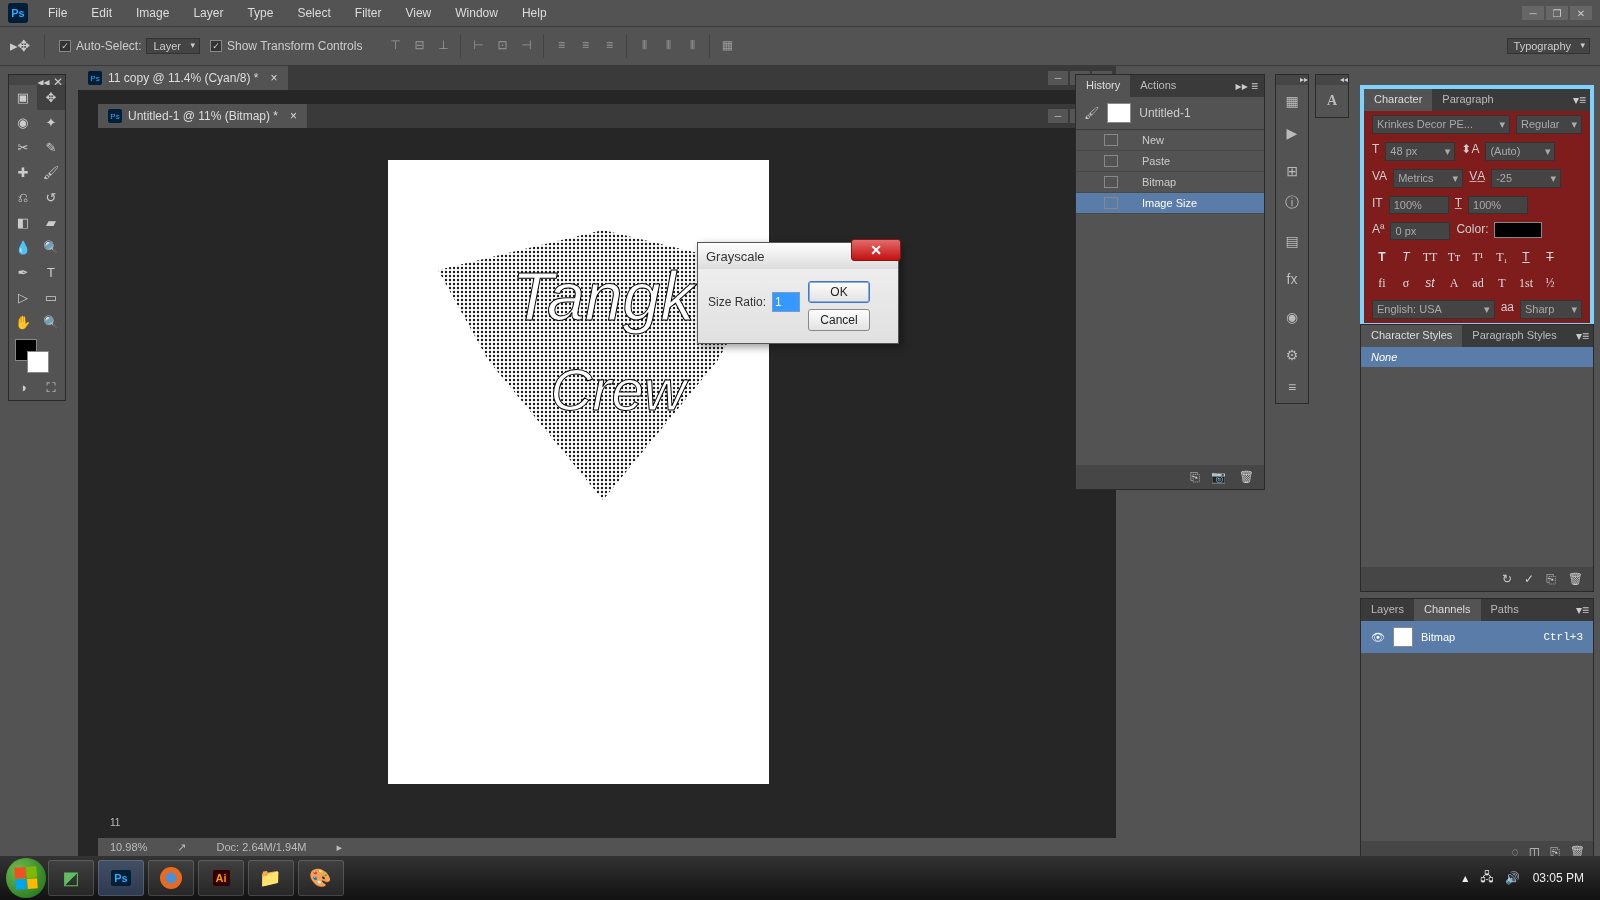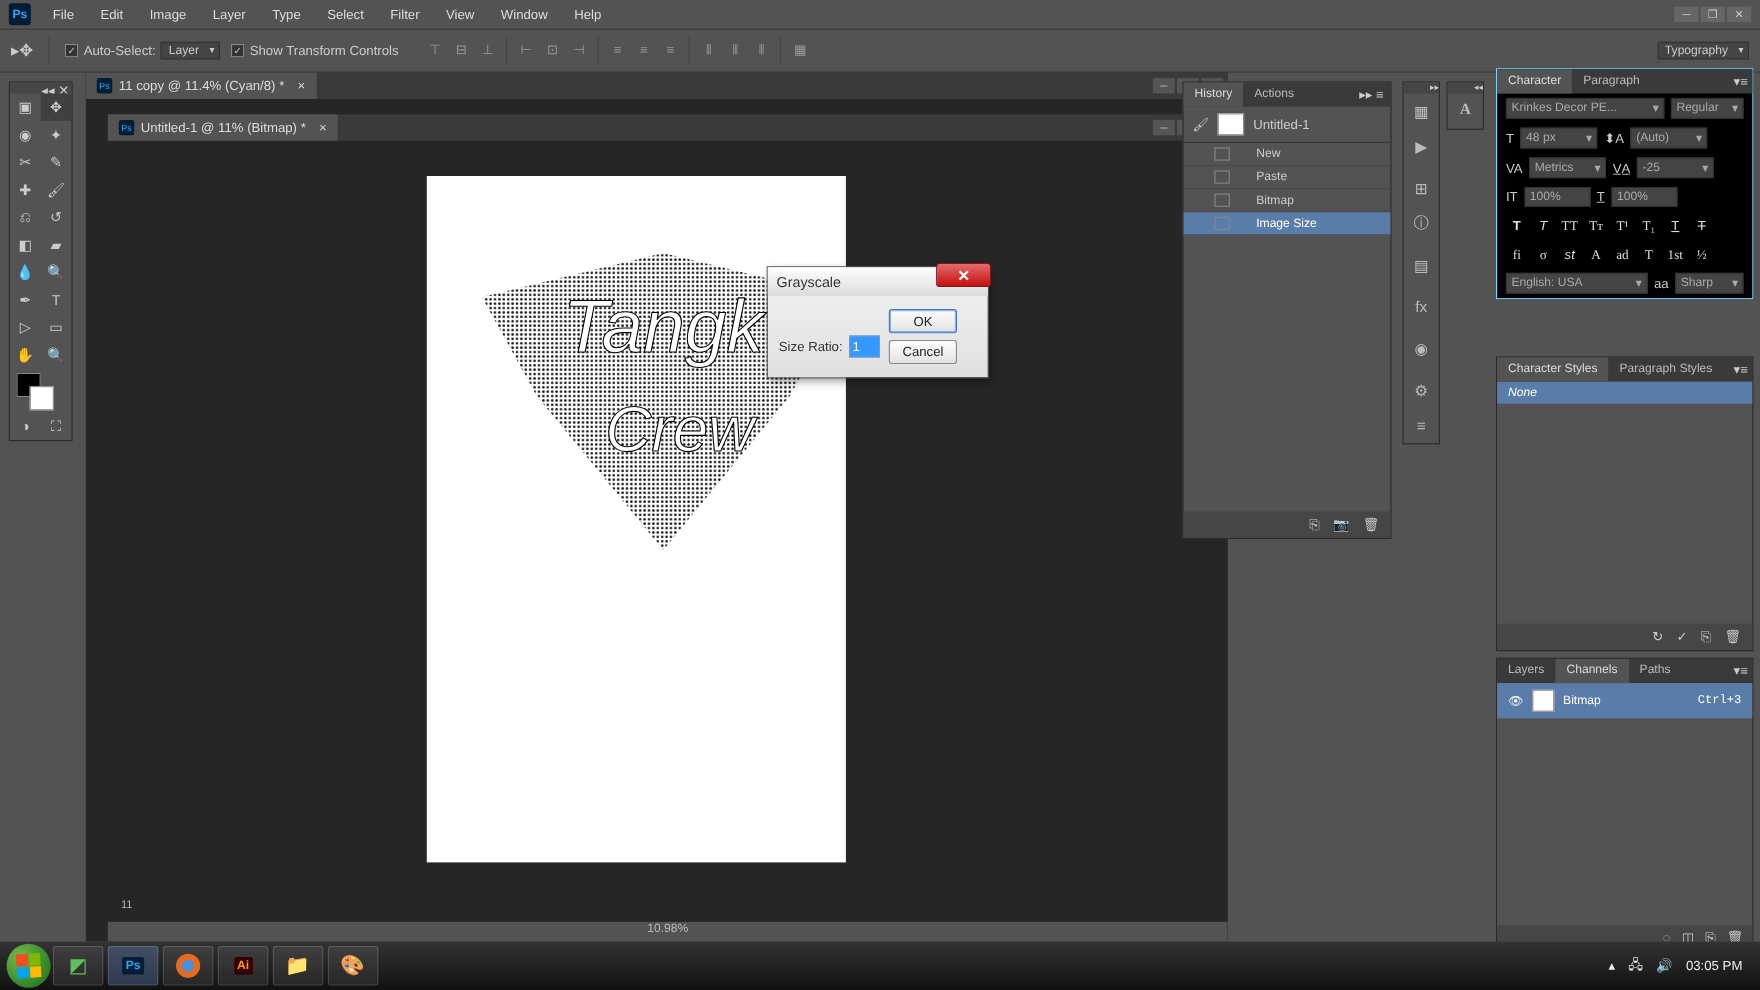--- a/index.html
+++ b/index.html
@@ -27,21 +27,21 @@
 .sw-b { position: absolute; left: 18px; top: 16px; width: 22px; height: 22px; background: #fff; border: 1px solid #888; }
 .doc-area { position: absolute; left: 78px; top: 66px; right: 484px; bottom: 44px; background: #262626; }
 .doc-tab-row { height: 24px; background: #3a3a3a; display: flex; align-items: center; }
 .doc-tab { padding: 0 10px; height: 24px; display: flex; align-items: center; gap: 6px; background: #535353; font-size: 12px; color: #ddd; }
 .doc-tab .ps-mini { width: 14px; height: 14px; background: #001e36; color: #31a8ff; font-size: 8px; display: flex; align-items: center; justify-content: center; border-radius: 2px; }
 .doc-win-controls { margin-left: auto; display: flex; gap: 2px; padding-right: 4px; }
 .doc-win-btn { width: 20px; height: 14px; background: #555; display: flex; align-items: center; justify-content: center; font-size: 9px; }
 .inner-doc { position: absolute; left: 20px; top: 38px; right: 0; bottom: 0; background: #262626; }
 .canvas { position: absolute; left: 290px; top: 56px; width: 381px; height: 624px; background: #fff; }
 .art { position: absolute; left: 20px; top: 50px; width: 390px; height: 300px; }
-.statusbar { position: absolute; left: 0; right: 0; bottom: 0; height: 18px; background: #535353; display: flex; align-items: center; padding: 0 12px; font-size: 11px; gap: 30px; color: #bbb; flex-direction: column; }
+.statusbar { position: absolute; left: 0; right: 0; bottom: 0; height: 18px; background: #535353; display: flex; align-items: center; padding: 0 12px; font-size: 11px; gap: 30px; color: #bbb; }
 .dialog { position: absolute; left: 697px; top: 242px; width: 202px; background: linear-gradient(#f2f2f2, #e0e0e0); border: 1px solid #555; box-shadow: 3px 3px 8px rgba(0,0,0,0.4); }
 .dialog-title { height: 26px; background: linear-gradient(#fefefe, #dcdcdc); display: flex; align-items: center; padding: 0 8px; color: #333; font-size: 13px; position: relative; }
 .dialog-close { position: absolute; right: -3px; top: -4px; width: 50px; height: 22px; background: linear-gradient(#e46a6a, #c41010); border: 1px solid #7a1a1a; border-radius: 3px; color: #fff; display: flex; align-items: center; justify-content: center; font-size: 14px; font-weight: bold; }
 .dialog-body { padding: 12px 10px; display: flex; align-items: flex-start; gap: 8px; }
 .dialog-row { display: flex; align-items: center; gap: 6px; color: #333; font-size: 12px; }
 .dialog-input { width: 28px; height: 20px; border: 1px solid #7a9ac9; background: #fff; color: #000; font-size: 12px; text-align: left; padding: 0 2px; }
 .dialog-input::selection { background: #3399ff; color: #fff; }
 .dialog-btn { width: 62px; height: 22px; background: linear-gradient(#fdfdfd, #e2e2e2); border: 1px solid #888; color: #222; font-size: 12px; border-radius: 3px; }
 .dialog-btn.ok { border: 1px solid #4477cc; box-shadow: 0 0 0 1px #88aadd inset; }
 .history-panel { position: absolute; left: 1075px; top: 74px; width: 190px; height: 416px; background: #535353; border: 1px solid #2a2a2a; }
@@ -51,22 +51,22 @@
 .hist-head { display: flex; align-items: center; gap: 8px; padding: 6px 8px; }
 .hist-thumb { width: 24px; height: 20px; background: #fff; border: 1px solid #888; }
 .hist-list { border-top: 1px solid #3a3a3a; }
 .hist-item { display: flex; align-items: center; gap: 24px; padding: 4px 8px 4px 28px; font-size: 11px; border-bottom: 1px solid #484848; position: relative; }
 .hist-item .hicon { width: 14px; height: 12px; border: 1px solid #888; position: relative; }
 .hist-item.sel { background: #5a7ca8; color: #fff; }
 .hist-foot { position: absolute; bottom: 0; left: 0; right: 0; height: 24px; background: #464646; display: flex; justify-content: flex-end; align-items: center; gap: 12px; padding: 0 10px; }
 .iconcol { position: absolute; left: 1275px; top: 74px; width: 34px; background: #535353; border: 1px solid #2a2a2a; display: flex; flex-direction: column; }
 .iconcol2 { position: absolute; left: 1315px; top: 74px; width: 34px; background: #535353; border: 1px solid #2a2a2a; display: flex; flex-direction: column; }
 .iconbtn { height: 32px; display: flex; align-items: center; justify-content: center; color: #bbb; font-size: 14px; }
-.char-panel { position: absolute; left: 1360px; top: 62px; width: 234px; background: #000000; border: 1px solid #7dd3fc; }
-.char-row { display: flex; align-items: center; gap: 6px; padding: 4px 8px; }
+.char-panel { position: absolute; left: 1360px; top: 85px; width: 234px; background: #7f1d1d; border: 4px solid #7dd3fc; }
+.char-row { display: flex; gap: 6px; padding: 4px 8px; }
 .char-select { flex: 1; background: #444; border: 1px solid #333; color: #aaa; font-size: 11px; padding: 2px 4px; display: flex; justify-content: space-between; }
 .type-btns { display: flex; gap: 4px; padding: 4px 8px; flex-wrap: wrap; }
 .type-btn { width: 20px; height: 18px; display: flex; align-items: center; justify-content: center; color: #ddd; font-size: 12px; font-family: Georgia, serif; }
 .cstyles { position: absolute; left: 1360px; top: 324px; width: 234px; height: 268px; background: #535353; border: 1px solid #2a2a2a; }
 .cstyles-item { padding: 4px 10px; font-size: 11px; background: #5a7ca8; color: #fff; font-style: italic; }
 .layers-panel { position: absolute; left: 1360px; top: 598px; width: 234px; height: 266px; background: #535353; border: 1px solid #2a2a2a; }
 .layer-row { display: flex; align-items: center; gap: 8px; padding: 6px 10px; background: #5a7ca8; color: #fff; font-size: 11px; }
 .layer-thumb { width: 20px; height: 20px; background: #fff; border: 1px solid #888; }
 .layers-foot { position: absolute; bottom: 0; left: 0; right: 0; height: 22px; background: #464646; display: flex; justify-content: flex-end; gap: 10px; padding: 0 8px; align-items: center; }
 .taskbar { position: absolute; left: 0; right: 0; bottom: 0; height: 44px; background: linear-gradient(#333, #111); display: flex; align-items: center; padding: 0 6px; }
@@ -211,21 +211,21 @@
     </div>
   </div>
 </div>
 
 <div class="dialog">
   <div class="dialog-title">
     <span>Grayscale</span>
     <div class="dialog-close">✕</div>
   </div>
   <div class="dialog-body">
-    <div class="dialog-row" style="margin-top:24px;">
+    <div class="dialog-row" style="margin-top:11px;">
       <span>Size Ratio:</span>
       <input class="dialog-input" style="background: rgb(51, 153, 255); color: rgb(255, 255, 255);" value="1">
     </div>
     <div style="display:flex;flex-direction:column;gap:6px;">
       <button class="dialog-btn ok">OK</button>
       <button class="dialog-btn">Cancel</button>
     </div>
   </div>
 </div>
 
@@ -330,20 +330,28 @@
   <div class="char-row">
     <span>IT</span>
       <div class="char-select" style="flex:0 0 60px;">
         <span>100%</span>
       </div>
     <span>T̲</span>
       <div class="char-select" style="flex:0 0 60px;">
         <span>100%</span>
       </div>
   </div>
+  <div class="char-row">
+    <span>Aª</span>
+      <div class="char-select" style="flex:0 0 60px;">
+        <span>0 px</span>
+      </div>
+    <span>Color:</span>
+      <div style="width:48px;height:16px;background:#000;border:1px solid #888;"></div>
+  </div>
   <div class="type-btns">
     <div class="type-btn">
         <b>T</b>
       </div>
     <div class="type-btn">
         <i>T</i>
       </div>
     <div class="type-btn">TT</div>
     <div class="type-btn">Tᴛ</div>
     <div class="type-btn">T¹</div>

